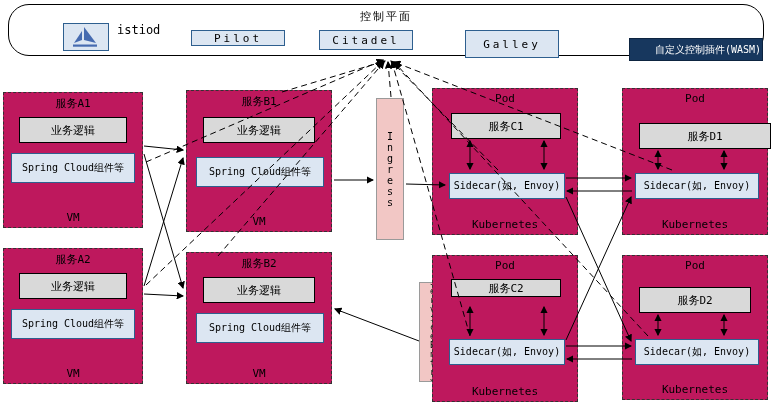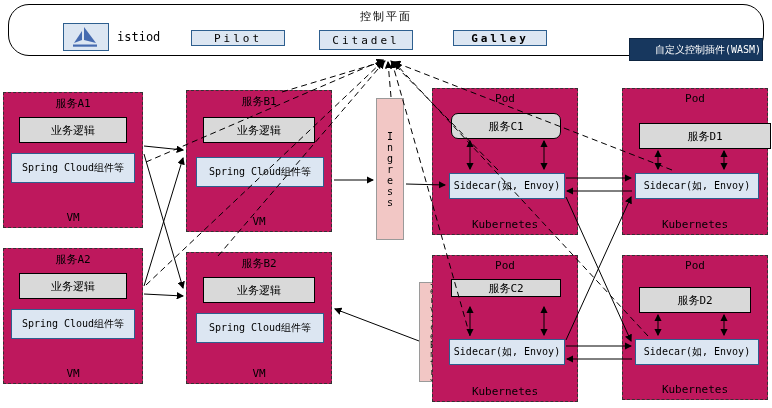--- a/index.html
+++ b/index.html
@@ -14,21 +14,21 @@
   .blue-box { position: absolute; background: var(--blue-fill, #dce6f2); border: 1px solid var(--blue-border, #2e5f8f);
               display: flex; align-items: center; justify-content: center; font-size: 10px; }
   .pink-box { position: absolute; background: var(--pink-fill, #f2c7c5); border: 1px solid #9a9a9a;
               display: flex; align-items: center; justify-content: center;
               writing-mode: vertical-rl; text-orientation: upright; overflow: hidden; font-size: 10px; }
   .pink-box.small { font-size: 8px; }
   .cp-box { position: absolute; border: 1px solid #000; background: #fff; }
   .cp-title { position: absolute; top: 4px; left: 0; right: 0; text-align: center; font-size: 11px; letter-spacing: 2px; }
   .cp-comp { position: absolute; background: var(--blue-fill, #dce6f2); border: 1px solid var(--blue-border, #2e5f8f);
              display: flex; align-items: center; justify-content: center; font-size: 11px; letter-spacing: 3px; }
-  .istio-wrap { position: absolute; display: flex; align-items: center; gap: 8px; }
+  .istio-wrap { position: absolute; display: flex; gap: 8px; }
   .istio-logo-box { width: 46px; height: 28px; background: var(--blue-fill, #dce6f2); border: 1px solid var(--blue-border, #2e5f8f);
                     display: flex; align-items: center; justify-content: center; }
   .istio-label { font-size: 12px; }
   .wasm-box { position: absolute; background: var(--wasm-bg, #17375e); color: #fff; border: 1px solid #0d2440;
               display: flex; align-items: center; justify-content: center; font-size: 10px; }
   line.solid { stroke: #000; stroke-width: 1; }
   line.dash  { stroke: #000; stroke-width: 1; stroke-dasharray: 6 4; }
 </style>
 </head>
 <body>
@@ -51,21 +51,21 @@
         <svg width="30" height="22" viewBox="0 0 30 22">
           <polygon points="3,17 11,14 11,5" style="fill:var(--istio-logo-blue,#466bb0)"></polygon>
           <polygon points="13,1 13,14 25,17" style="fill:var(--istio-logo-blue,#466bb0)"></polygon>
           <rect x="2" y="18.5" width="24" height="2.2" style="fill:var(--istio-logo-blue,#466bb0)"></rect>
         </svg>
       </span>
       <span class="istio-label">istiod</span>
     </div>
     <div class="cp-comp" style="left:182px;top:25px;width:94px;height:16px;">Pilot</div>
     <div class="cp-comp" style="left:310px;top:25px;width:94px;height:20px;">Citadel</div>
-    <div class="cp-comp" style="left:444px;top:25px;width:94px;height:16px;font-weight:bold;">Galley</div>
+    <div class="cp-comp" style="left:456px;top:25px;width:94px;height:28px;">Galley</div>
     <div class="wasm-box" style="left:620px;top:33px;width:134px;height:23px;padding-left:24px;">自定义控制插件(WASM)</div>
   </div>
 
   <div class="dashed-box" style="left:3px;top:92px;width:140px;height:136px;">
     <div class="box-title">服务A1</div>
     <div class="gray-box" style="left:15px;top:24px;width:108px;height:26px;">业务逻辑</div>
     <div class="blue-box" style="left:7px;top:60px;width:124px;height:30px;">Spring Cloud组件等</div>
     <div class="platform-label">VM</div>
   </div>
 
@@ -88,21 +88,21 @@
     <div class="gray-box" style="left:16px;top:24px;width:112px;height:26px;">业务逻辑</div>
     <div class="blue-box" style="left:9px;top:60px;width:128px;height:30px;">Spring Cloud组件等</div>
     <div class="platform-label">VM</div>
   </div>
 
   <div class="pink-box" style="left:376px;top:98px;width:28px;height:142px;">Ingress</div>
   <div class="pink-box small" style="left:419px;top:282px;width:27px;height:100px;">ServiceEntry</div>
 
   <div class="dashed-box" style="left:432px;top:88px;width:146px;height:147px;">
     <div class="box-title">Pod</div>
-    <div class="gray-box" style="left:18px;top:24px;width:110px;height:26px;border-radius:7px;">服务C1</div>
+    <div class="gray-box" style="left:18px;top:24px;width:110px;height:26px;">服务C1</div>
     <div class="blue-box" style="left:16px;top:84px;width:116px;height:26px;">Sidecar(如, Envoy)</div>
     <div class="platform-label">Kubernetes</div>
   </div>
 
   <div class="dashed-box" style="left:432px;top:255px;width:146px;height:147px;">
     <div class="box-title">Pod</div>
     <div class="gray-box" style="left:18px;top:23px;width:110px;height:18px;">服务C2</div>
     <div class="blue-box" style="left:16px;top:83px;width:116px;height:26px;">Sidecar(如, Envoy)</div>
     <div class="platform-label">Kubernetes</div>
   </div>

